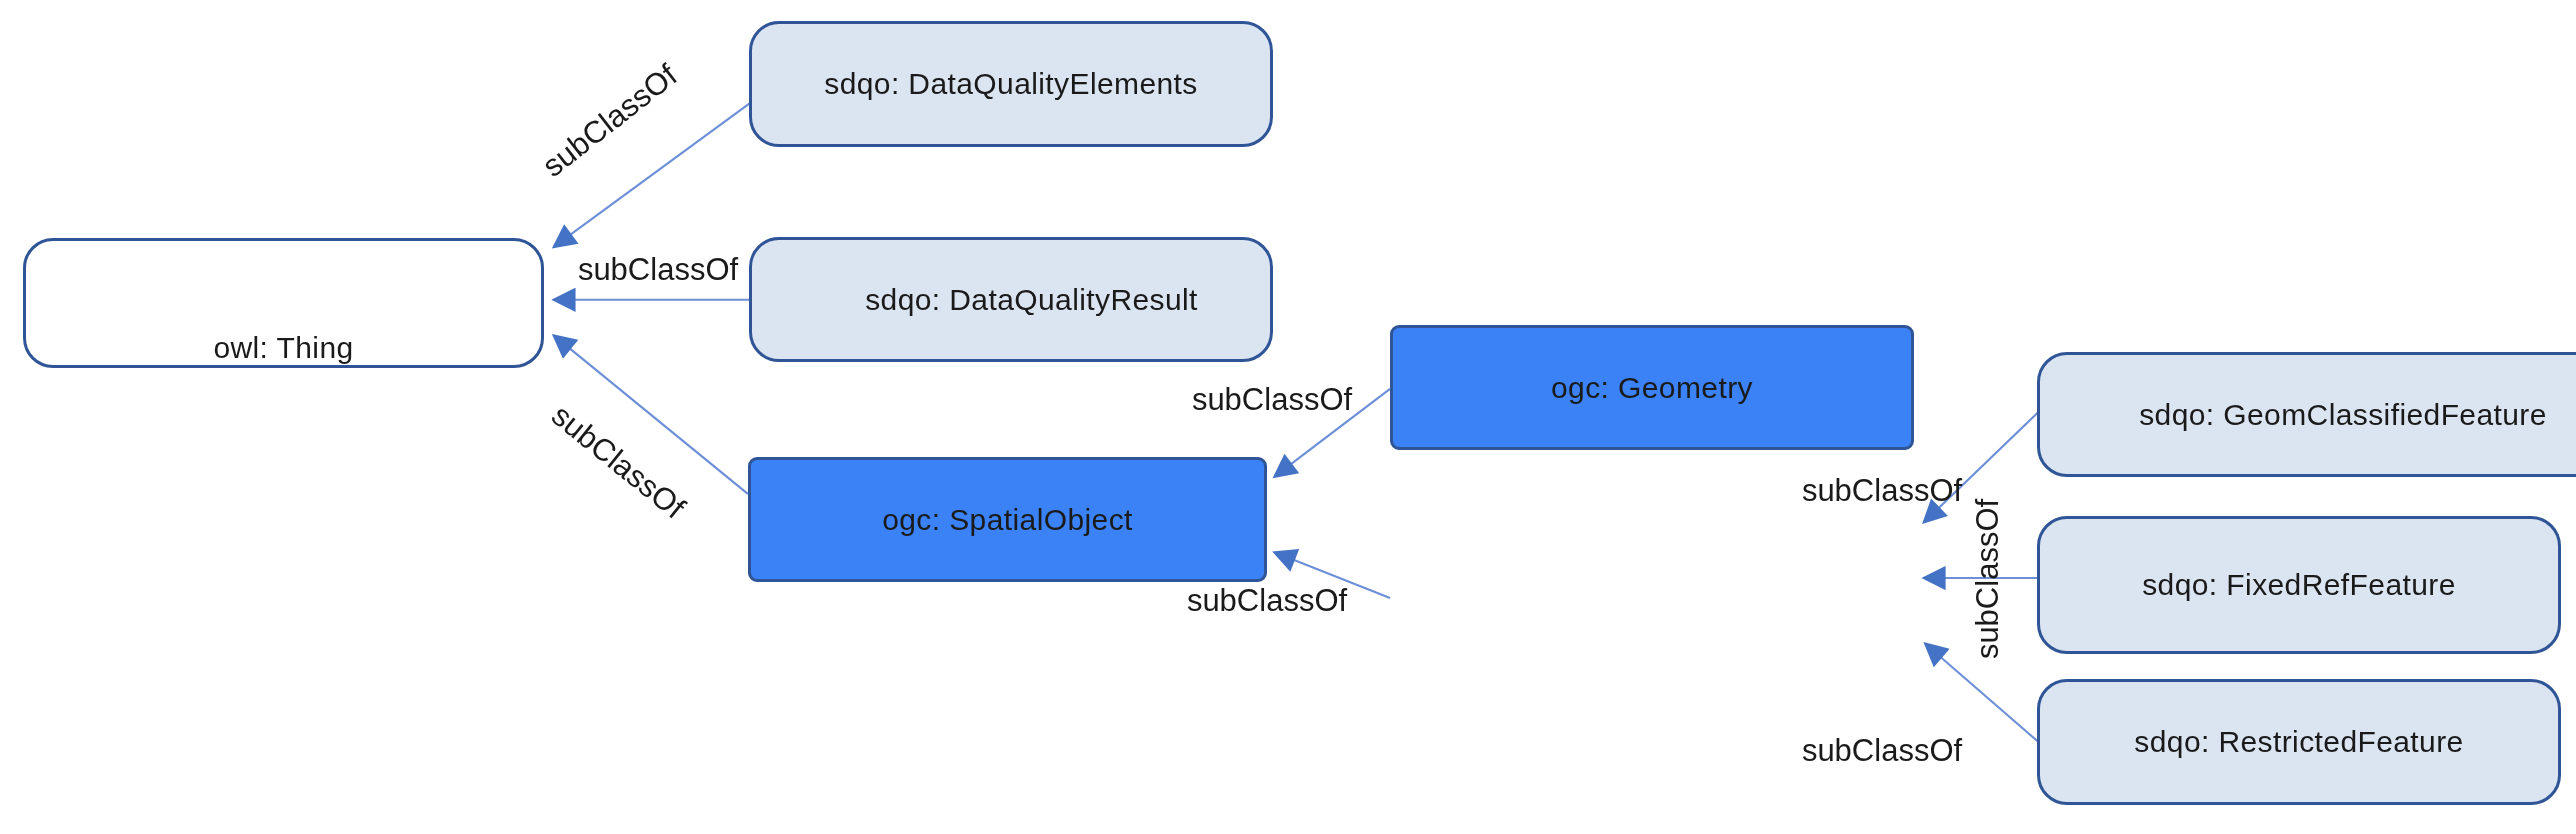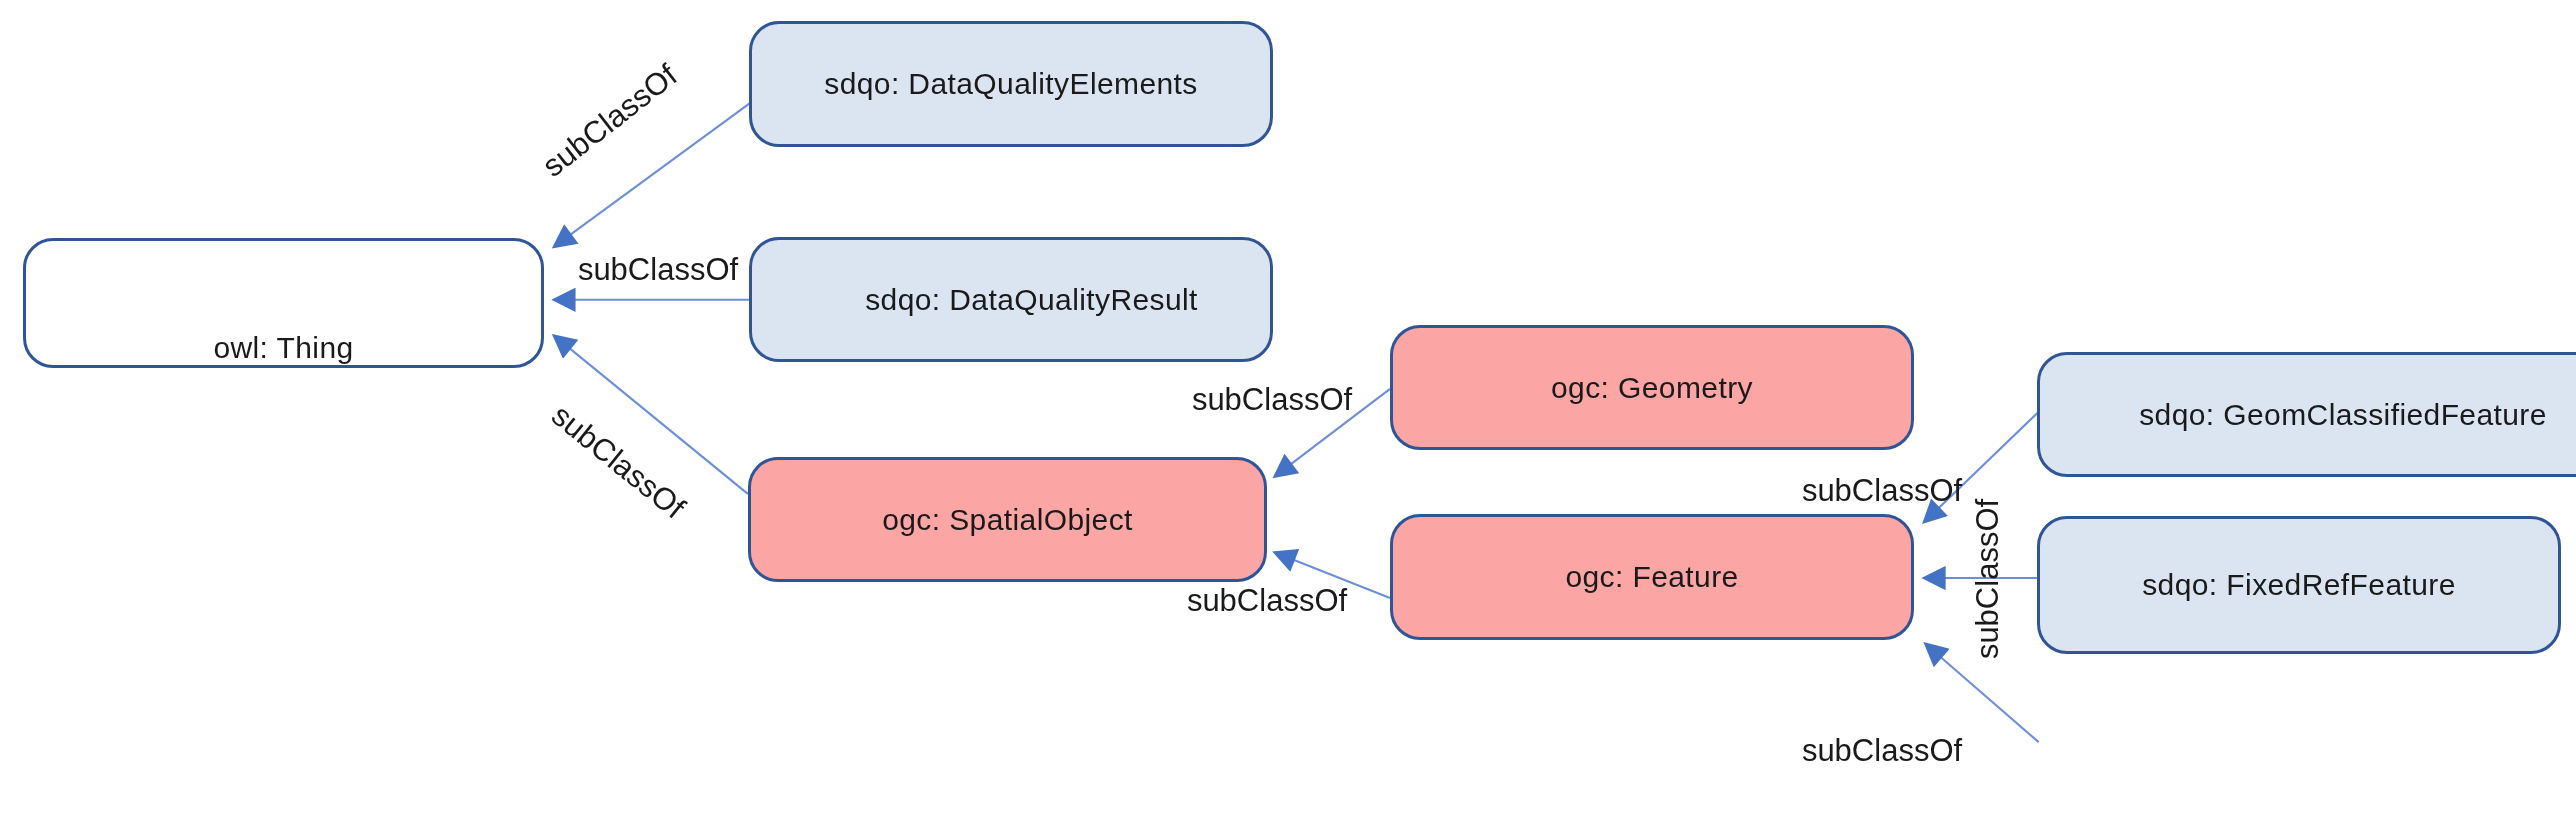--- a/index.html
+++ b/index.html
@@ -29,21 +29,21 @@
     display: flex;
     align-items: center;
     justify-content: center;
     font-size: 30px;
     color: #1a1a1a;
     letter-spacing: 0.4px;
     white-space: nowrap;
   }
   .node.fill-white  { background: #ffffff; align-items: flex-end; }
   .node.fill-blue   { background: #dbe5f1; }
-  .node.fill-yellow { background: #fca5a5; }
+  .node.fill-yellow { background: #3b82f6; border-radius: 9px; }
   .edge-label {
     position: absolute;
     font-size: 31px;
     color: #1a1a1a;
     white-space: nowrap;
     transform: translate(-50%, -50%);
   }
   .edge-label.rot-neg38 { transform: translate(-50%, -50%) rotate(-38deg); }
   .edge-label.rot-pos39 { transform: translate(-50%, -50%) rotate(39deg); }
   .edge-label.rot-neg90 { transform: translate(-50%, -50%) rotate(-90deg); }
@@ -82,32 +82,32 @@
   </div>
 
   <div class="node fill-yellow" style="left:748px; top:457px; width:519px; height:125px;">
     <span>ogc: SpatialObject</span>
   </div>
 
   <div class="node fill-yellow" style="left:1390px; top:325px; width:524px; height:125px;">
     <span>ogc: Geometry</span>
   </div>
 
-  <div class="node fill-yellow" style="left:1390px; top:514px; width:524px; height:126px;">
-    <span>ogc: Feature</span>
-  </div>
 
   <div class="node fill-blue" style="left:2037px; top:352px; width:612px; height:125px;">
     <span>sdqo: GeomClassifiedFeature</span>
   </div>
 
   <div class="node fill-blue" style="left:2037px; top:516px; width:524px; height:138px;">
     <span>sdqo: FixedRefFeature</span>
   </div>
 
+  <div class="node fill-blue" style="left:2037px; top:679px; width:524px; height:126px;">
+    <span>sdqo: RestrictedFeature</span>
+  </div>
 
   <div class="edge-label rot-neg38" style="left:610px; top:121px;">subClassOf</div>
 
   <div class="edge-label" style="left:658px; top:270px;">subClassOf</div>
 
   <div class="edge-label rot-pos39" style="left:618px; top:462px;">subClassOf</div>
 
   <div class="edge-label" style="left:1272px; top:400px;">subClassOf</div>
 
   <div class="edge-label" style="left:1267px; top:601px;">subClassOf</div>

